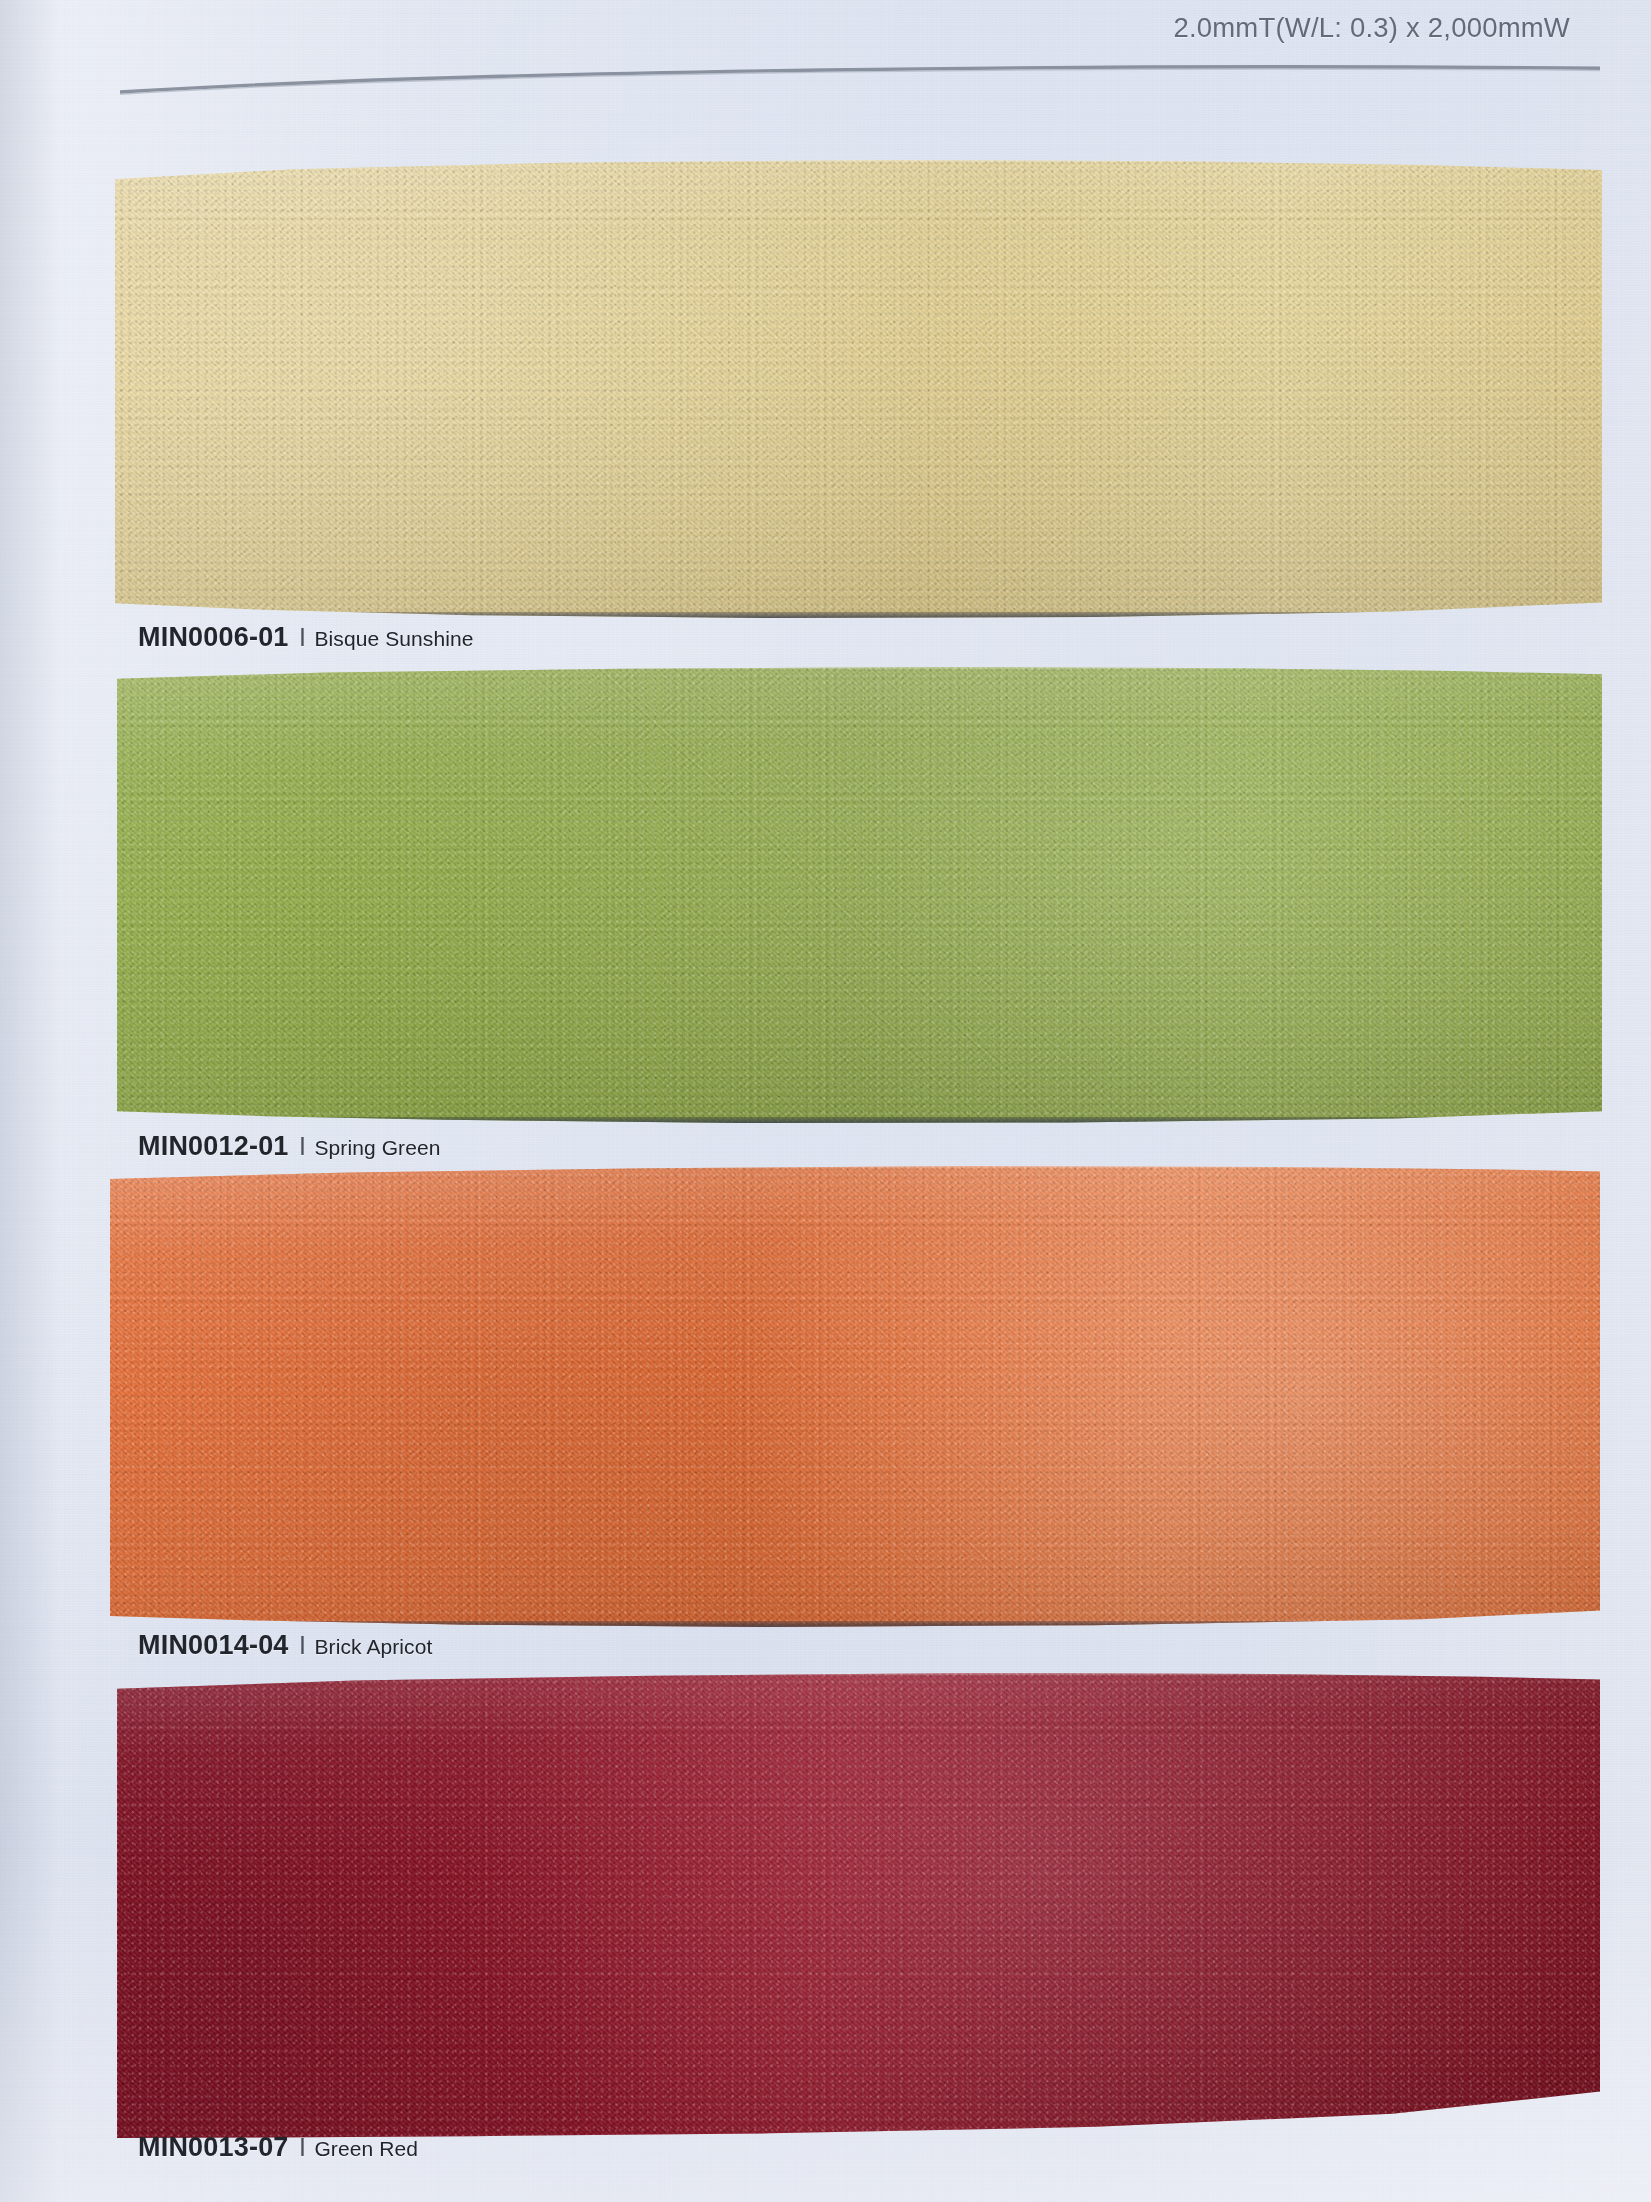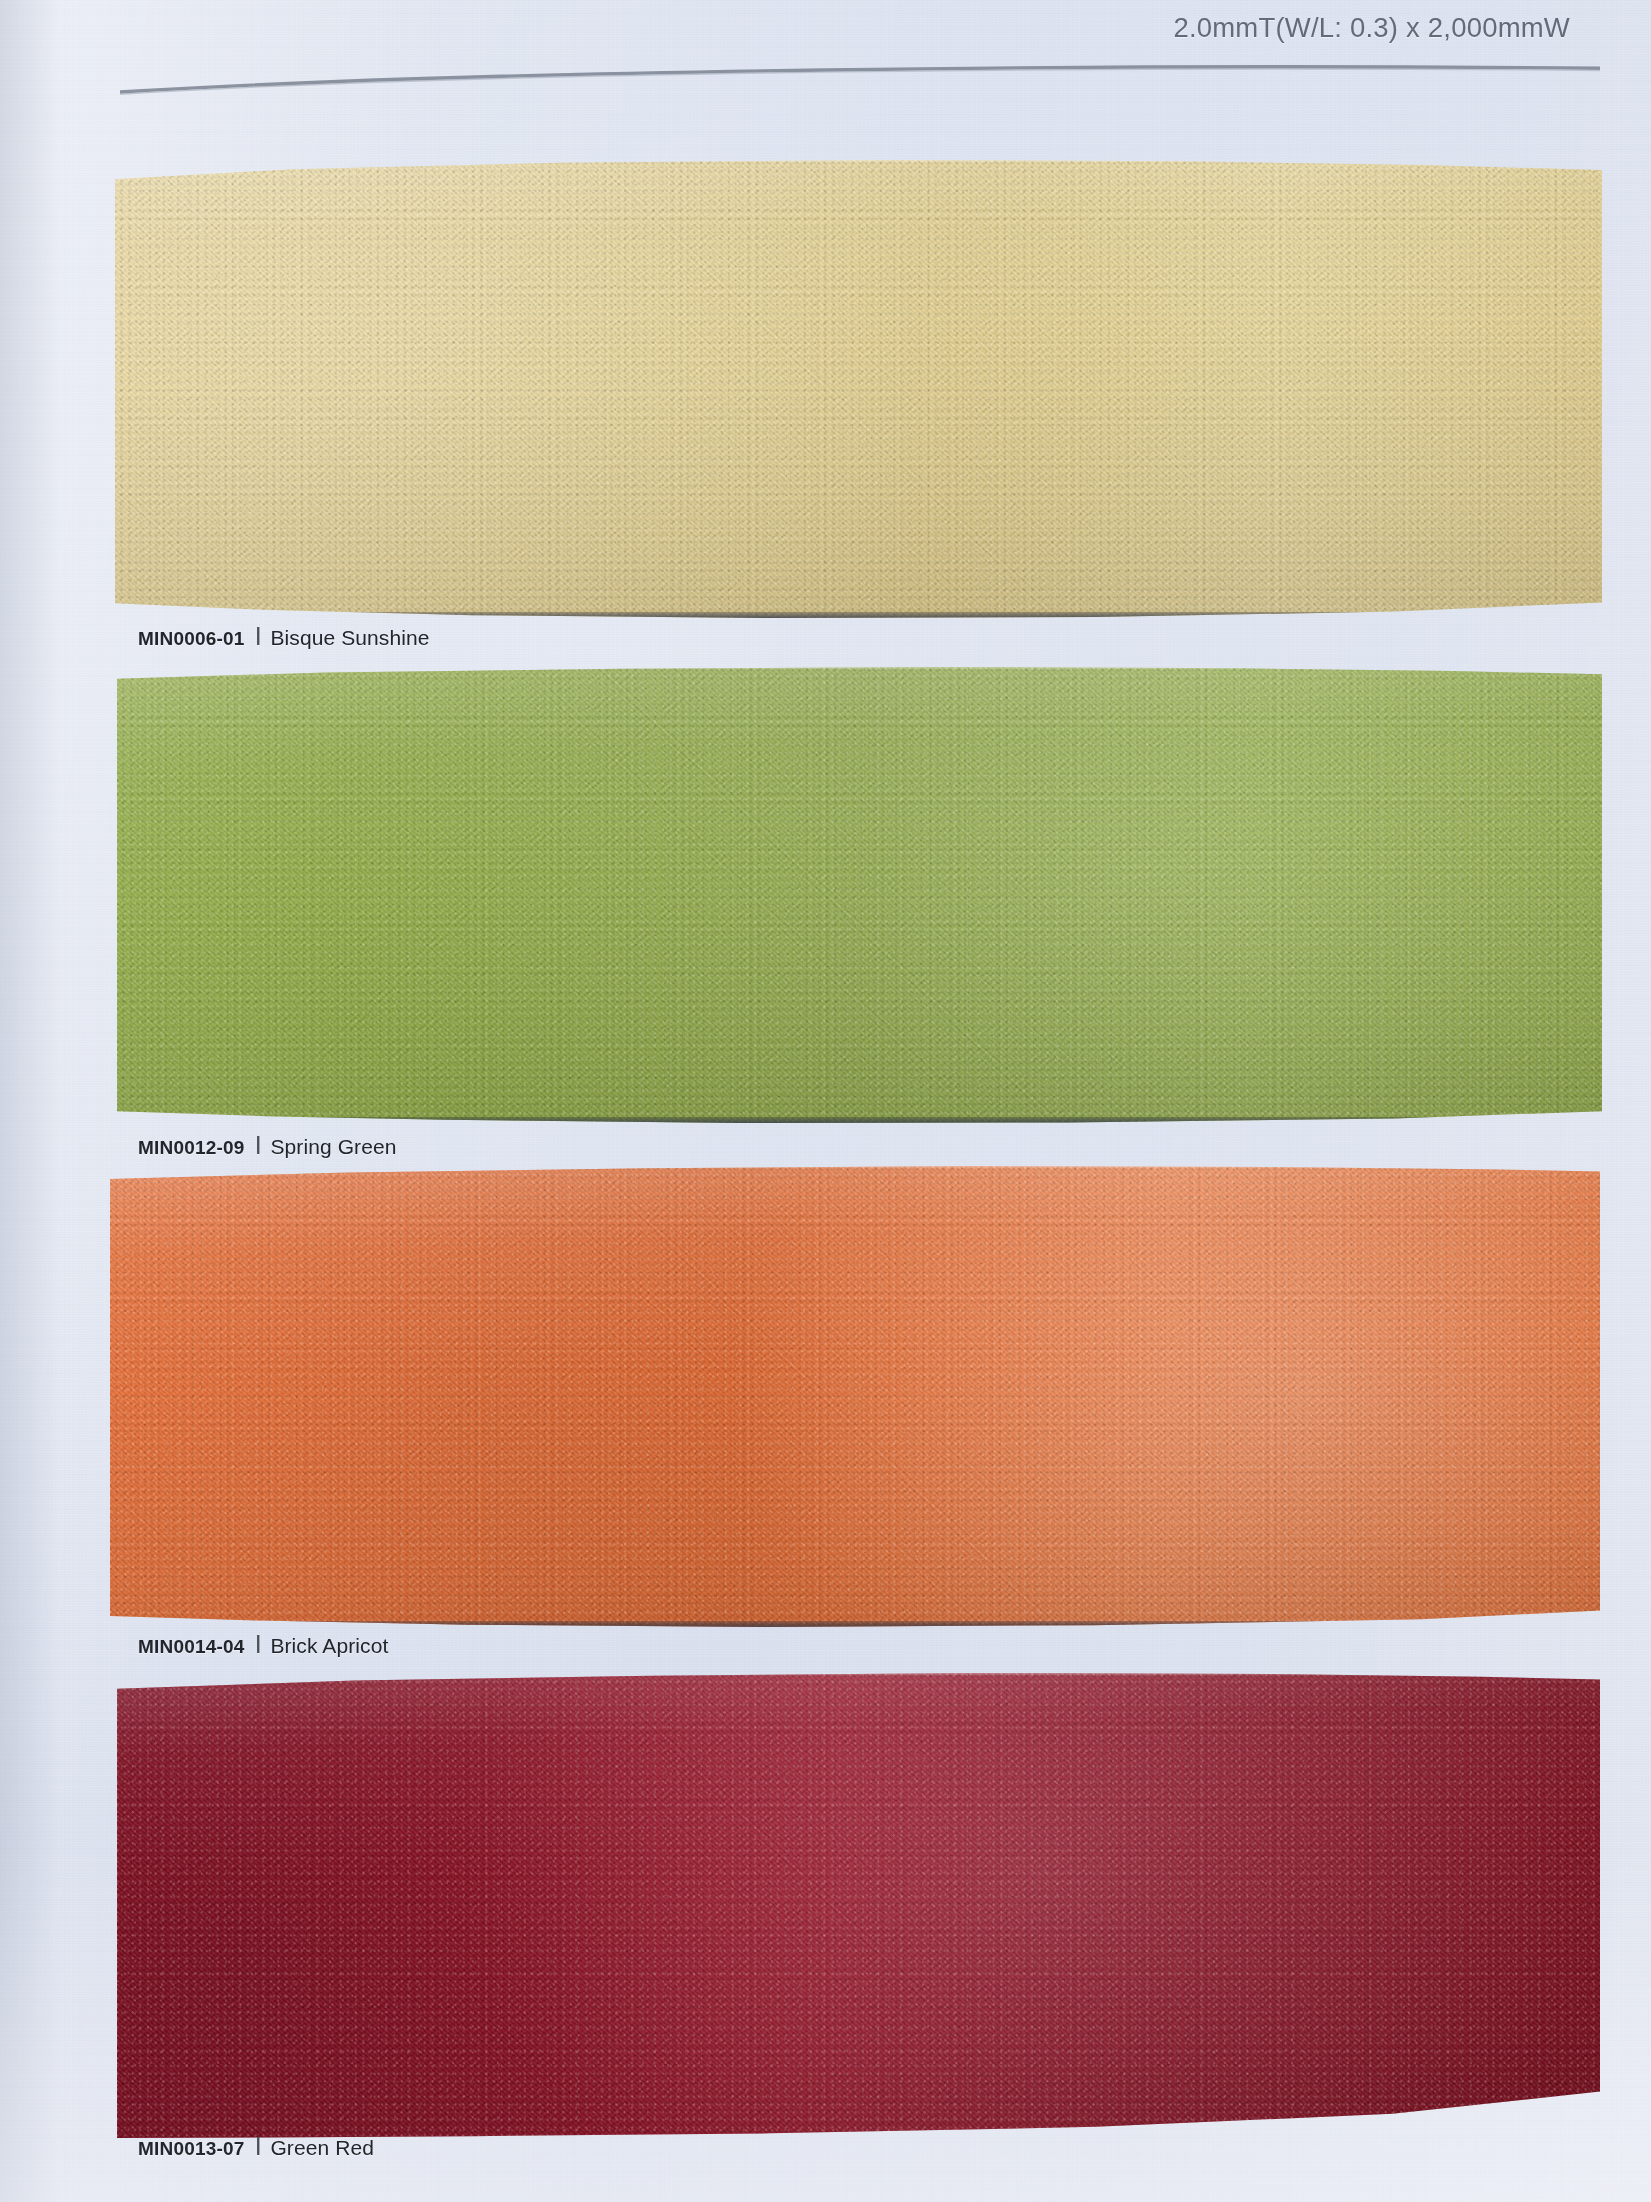--- a/index.html
+++ b/index.html
@@ -134,21 +134,21 @@
 
   
   .caption {
     position: absolute;
     left: 138px;
     white-space: nowrap;
     color: #22252c;
     text-shadow: 0 0.9px 0 rgba(255,255,255,.5);
   }
   .caption .code {
-    font-size: 19px;
+    font-size: 27px;
     font-weight: 700;
     letter-spacing: 0.2px;
   }
   .caption .sep {
     font-size: 25px;
     font-weight: 400;
     color: #4a4f5a;
     padding: 0 8.6px 0 10.3px;
   }
   .caption .name {
@@ -199,21 +199,21 @@
     <div class="sheen" style="background:
             linear-gradient(178deg, rgba(255,255,255,.20) 0%, rgba(255,255,255,.05) 20%, rgba(0,0,0,.00) 45%, rgba(0,0,0,.05) 80%, rgba(0,0,0,.10) 100%),
             radial-gradient(ellipse 80% 130% at 70% 45%, rgba(255,255,255,.16), rgba(255,255,255,0) 72%);"></div>
     <div class="grain"></div>
     <div class="grain2"></div>
     <div class="edge-top"></div>
     <div class="edge-bottom"></div>
   </div>
 
   <div class="caption" style="top:1131px;">
-    <span class="code">MIN0012-09</span><span class="sep">I</span><span class="name">Spring Green</span>
+    <span class="code">MIN0012-01</span><span class="sep">I</span><span class="name">Spring Green</span>
   </div>
 
   <div class="swatch" style="left:110px; top:1166px; width:1490px; height:461px;
               clip-path: polygon(0% 2.8%, 16% 1.4%, 36% 0.5%, 58% 0.0%, 78% 0.2%, 92% 0.7%, 100% 1.2%, 100% 96.4%, 88% 98.3%, 66% 99.6%, 44% 100%, 24% 99.5%, 10% 98.6%, 0% 97.6%);">
     <div class="face" style="background:
             linear-gradient(93deg, #e9733d 0%, #e8703a 18%, #e06a34 42%, #ec7c45 70%, #e26c33 100%);"></div>
     <div class="sheen" style="background:
             linear-gradient(178deg, rgba(255,255,255,.22) 0%, rgba(255,255,255,.06) 18%, rgba(0,0,0,.00) 44%, rgba(0,0,0,.05) 80%, rgba(0,0,0,.11) 100%),
             radial-gradient(ellipse 55% 120% at 80% 48%, rgba(255,255,255,.22), rgba(255,255,255,0) 70%),
             radial-gradient(ellipse 40% 110% at 24% 52%, rgba(0,0,0,.05), rgba(0,0,0,0) 70%);"></div>

